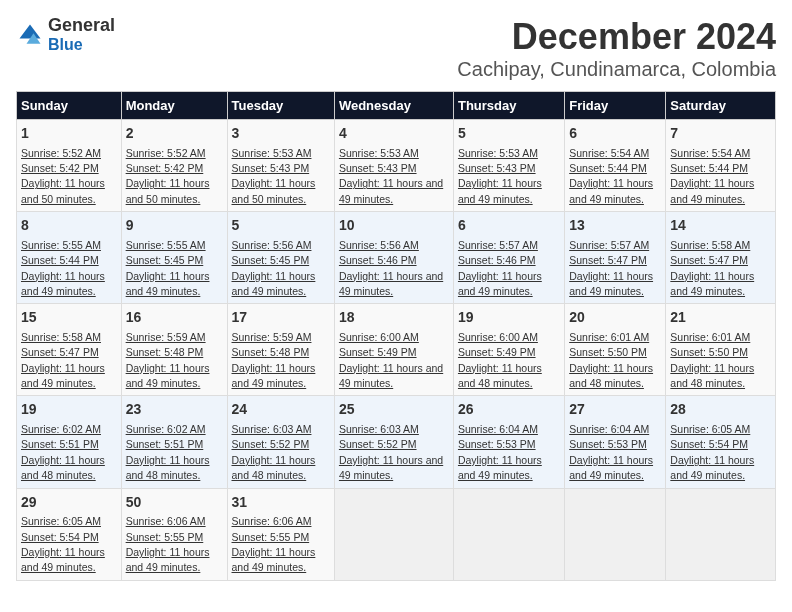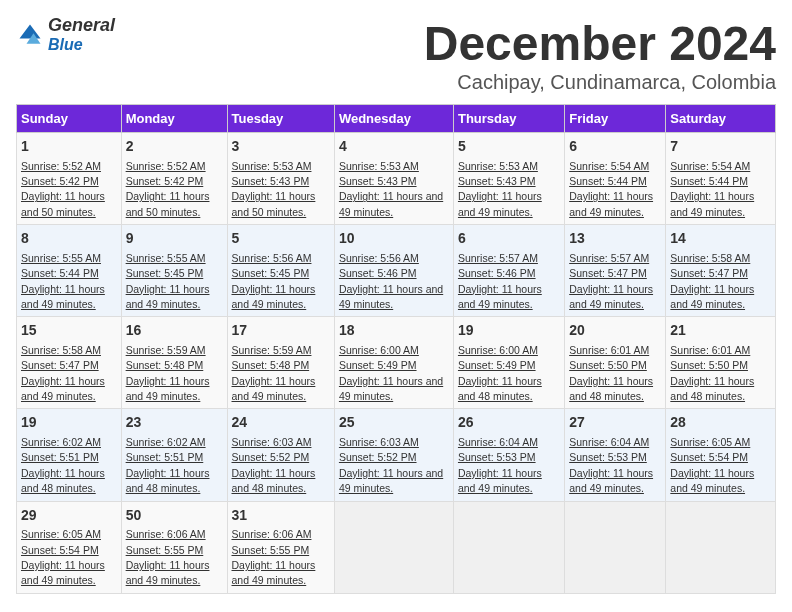--- a/index.html
+++ b/index.html
@@ -18,55 +18,54 @@
     }
     .logo {
       display: flex;
       align-items: center;
       gap: 4px;
     }
     .logo-text {
       display: flex;
       flex-direction: column;
       line-height: 1.1;
-      font-style: italic;
     }
     .logo-general {
       font-size: 18px;
       font-weight: bold;
       color: #333;
     }
     .logo-blue {
       font-size: 16px;
       font-weight: bold;
       color: #1a6bb5;
     }
     .logo-icon {
       width: 28px;
       height: 28px;
     }
     .title-block {
       text-align: right;
     }
     .main-title {
-      font-size: 48px;
+      font-size: 36px;
       font-weight: bold;
       color: #333;
     }
     .subtitle {
       font-size: 20px;
       color: #555;
     }
     table {
       width: 100%;
       border-collapse: collapse;
       font-size: 11px;
     }
     thead tr th {
-      background-color: #6d28d9;
+      background-color: #0f172a;
       color: #fff;
       padding: 6px 4px;
       text-align: left;
       font-size: 13px;
       font-weight: bold;
       border: 1px solid #ccc;
     }
     tbody tr td {
       vertical-align: top;
       padding: 4px 4px;

